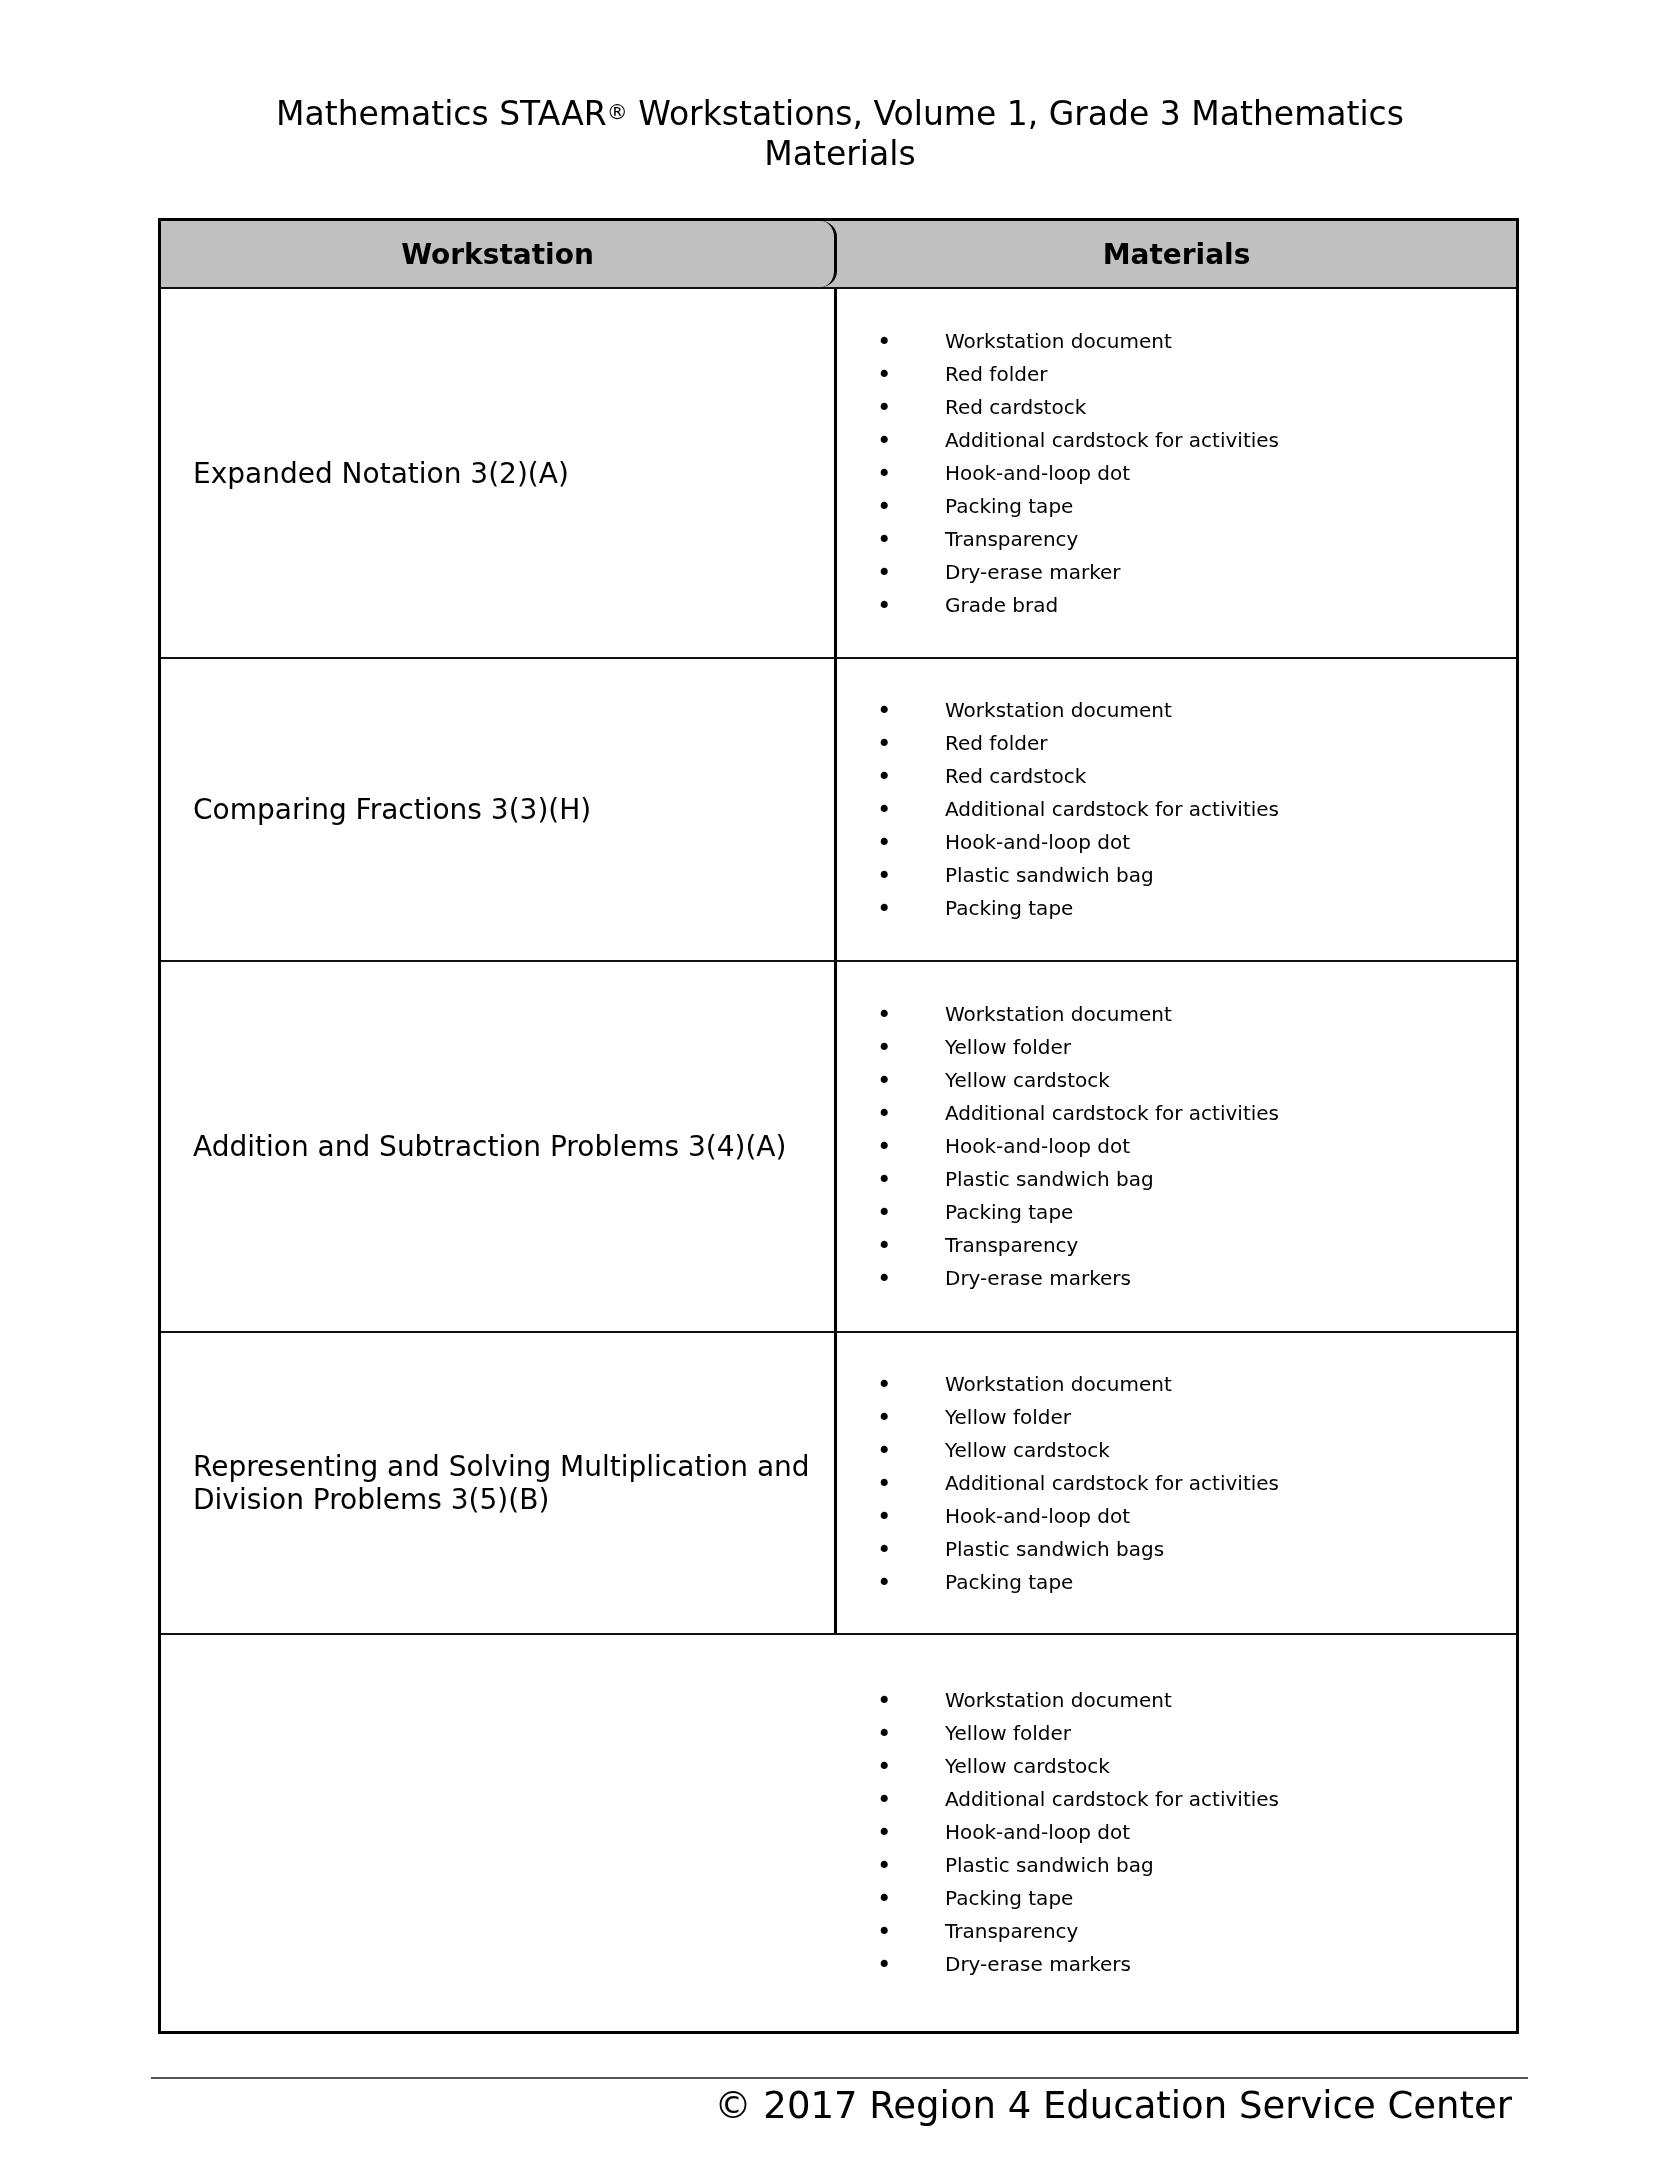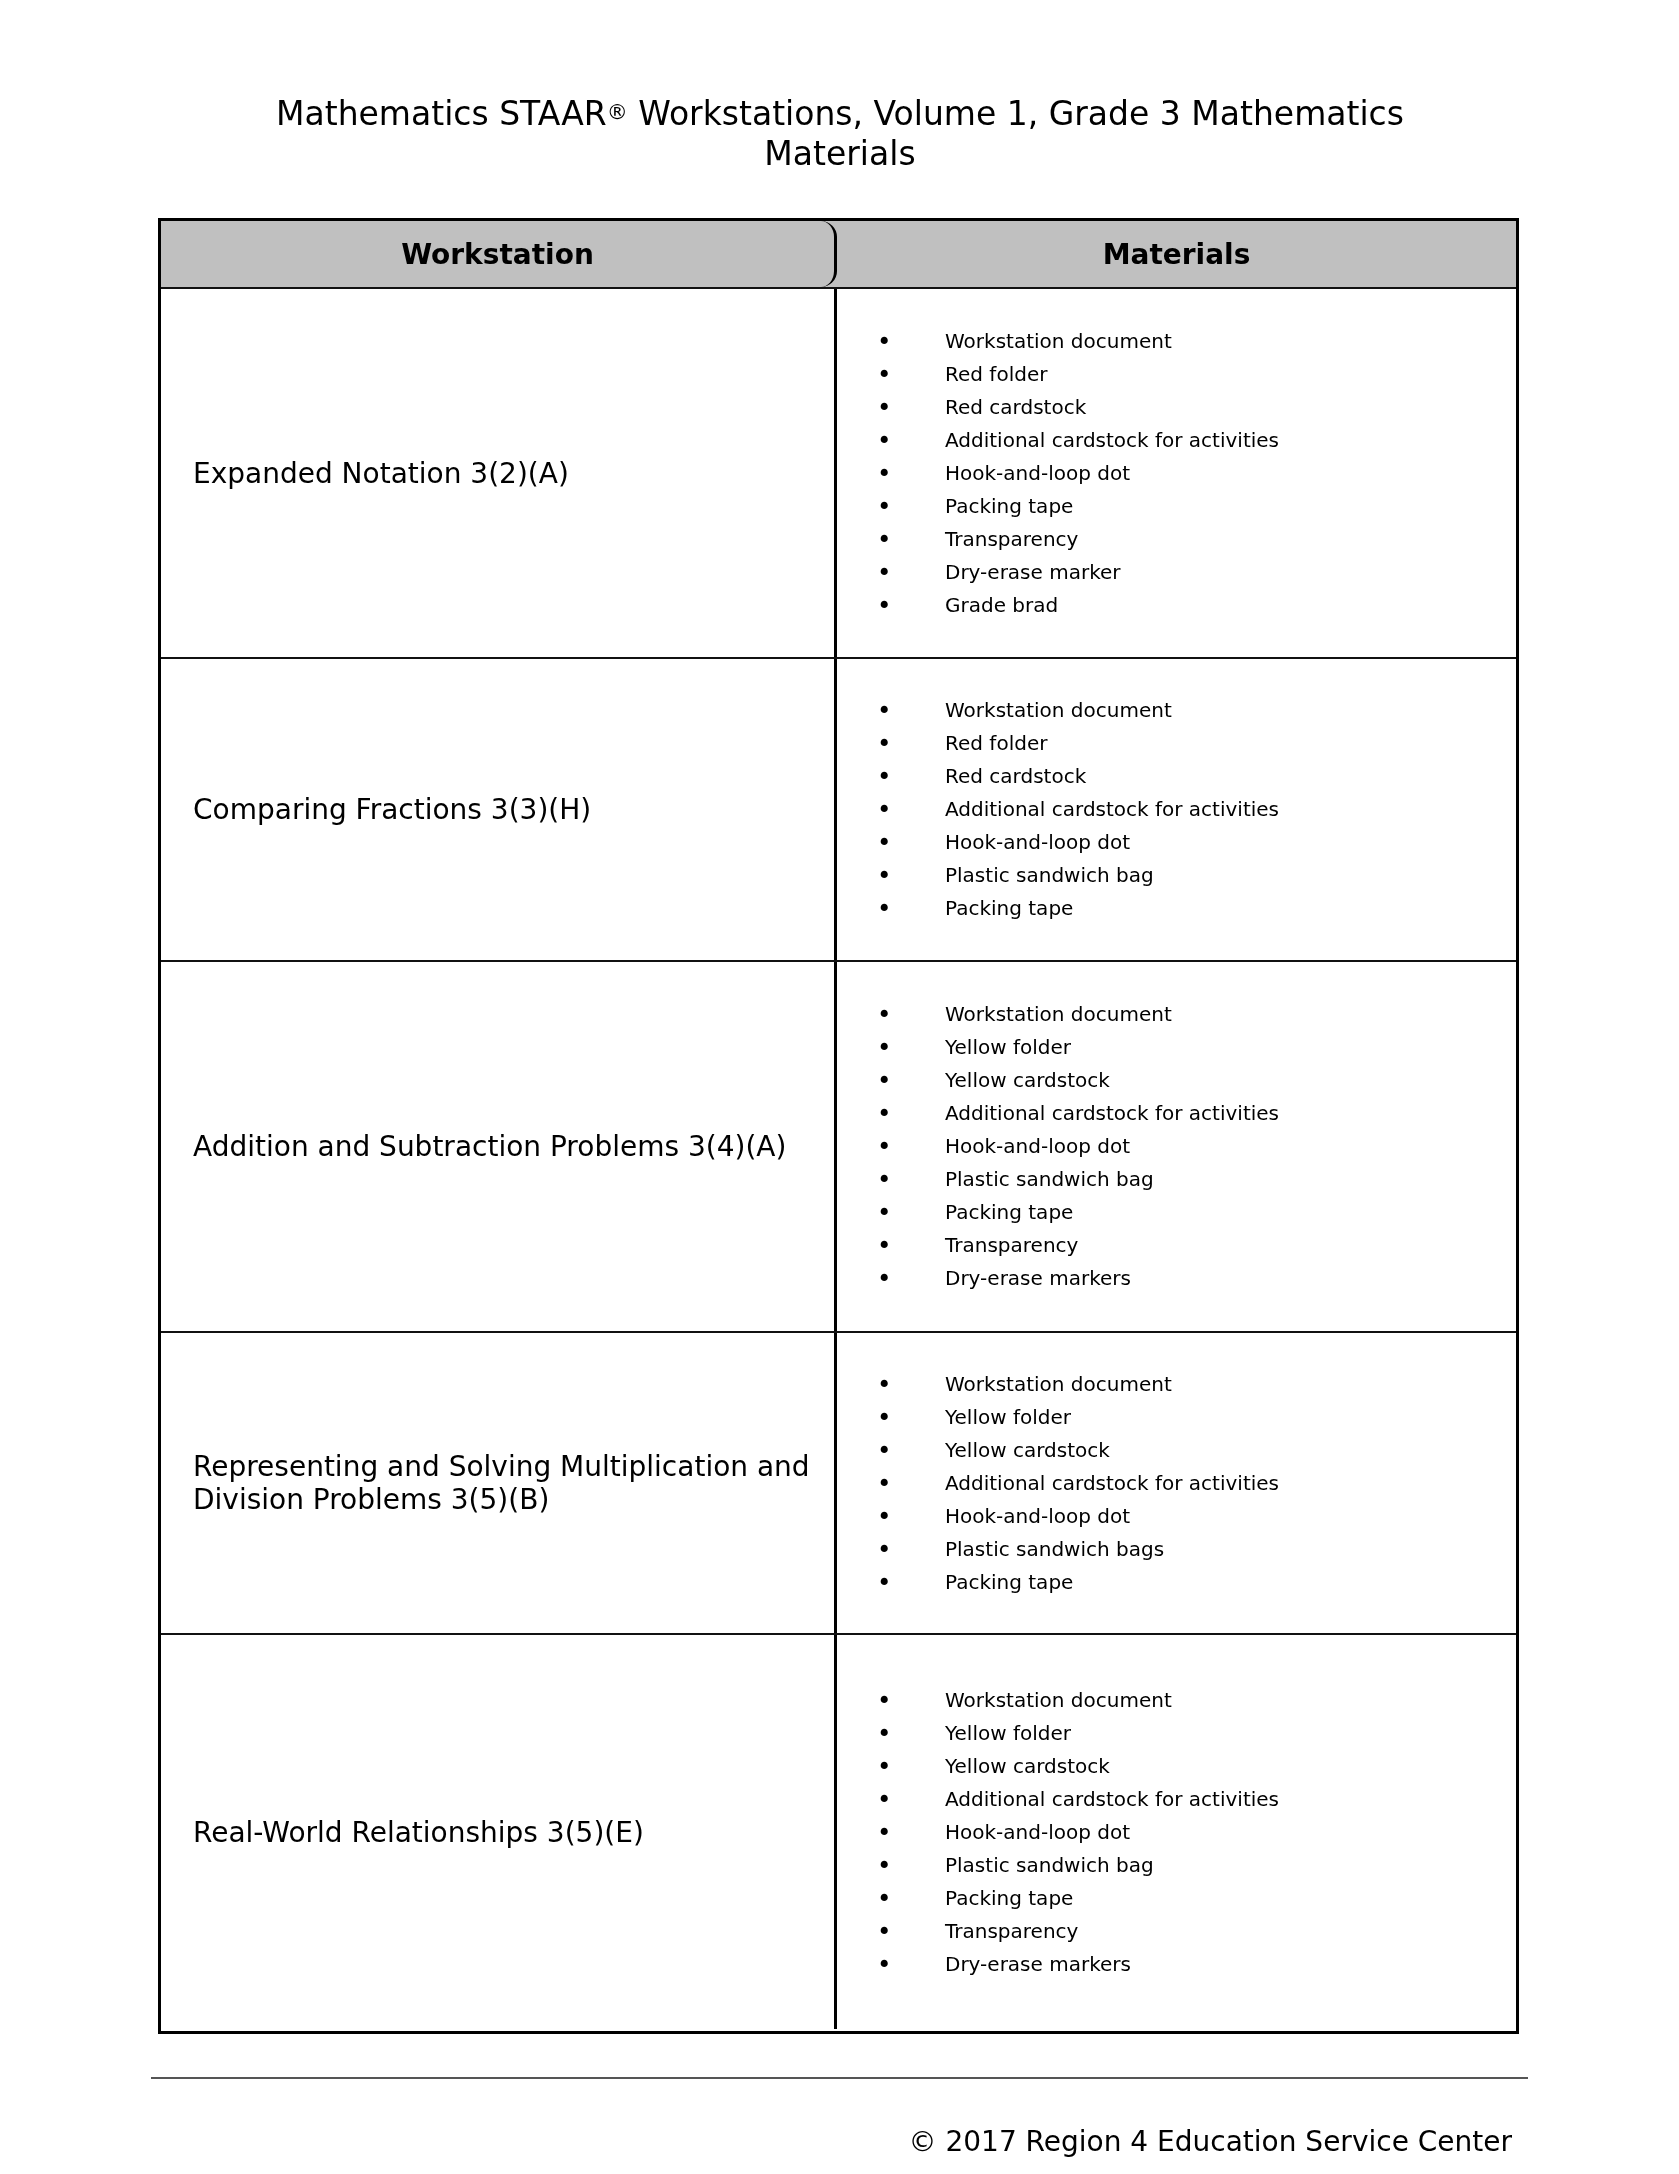--- a/index.html
+++ b/index.html
@@ -15,21 +15,21 @@
   .hdr { top:0; height:66px; background:#c0c0c0; }
   .cell { position:absolute; top:0; bottom:0; display:flex; align-items:center; box-sizing:border-box; }
   .c1 { left:0; width:676px; border-right:3.8px solid #000; padding-left:32px; }
   .c2 { left:676px; right:0; padding-left:26px; }
   .hdr .cell { justify-content:center; padding:0; font-weight:bold; font-size:28px;border-radius:16px; }
   .ws-text { font-size:28px; line-height:33px; }
   ul.mat { list-style:none; margin:0; padding:0; font-size:20px; line-height:33px; }
   ul.mat li { position:relative; padding-left:82px; white-space:nowrap; }
   ul.mat li::before { content:"\2022"; position:absolute; left:14px; top:0; font-size:24.5px; }
   .footer-rule { position:absolute; left:151px; width:1377px; top:2077px; height:1.9px; background:#555; }
-  .footer { position:absolute; right:168px; top:2089px; font-size:28px; line-height:34px;margin-top:36px; }
+  .footer { position:absolute; right:168px; top:2089px; font-size:37px; line-height:34px; }
 </style>
 </head>
 <body>
 
 <div class="title">
   <div><span>Mathematics STAAR</span><sup>®</sup><span> Workstations, Volume 1, Grade 3 Mathematics</span></div>
   <div>Materials</div>
 </div>
 
 <div class="tbl">
@@ -100,23 +100,20 @@
           <li>Yellow folder</li>
           <li>Yellow cardstock</li>
           <li>Additional cardstock for activities</li>
           <li>Hook-and-loop dot</li>
           <li>Plastic sandwich bags</li>
           <li>Packing tape</li>
         </ul>
       </div>
     </div>
     <div class="row body" style="top: 1412px; height: 396px;">
-      <div class="cell c1">
-        <div class="ws-text">Real-World Relationships 3(5)(E)</div>
-      </div>
       <div class="cell c2">
         <ul class="mat">
           <li>Workstation document</li>
           <li>Yellow folder</li>
           <li>Yellow cardstock</li>
           <li>Additional cardstock for activities</li>
           <li>Hook-and-loop dot</li>
           <li>Plastic sandwich bag</li>
           <li>Packing tape</li>
           <li>Transparency</li>

